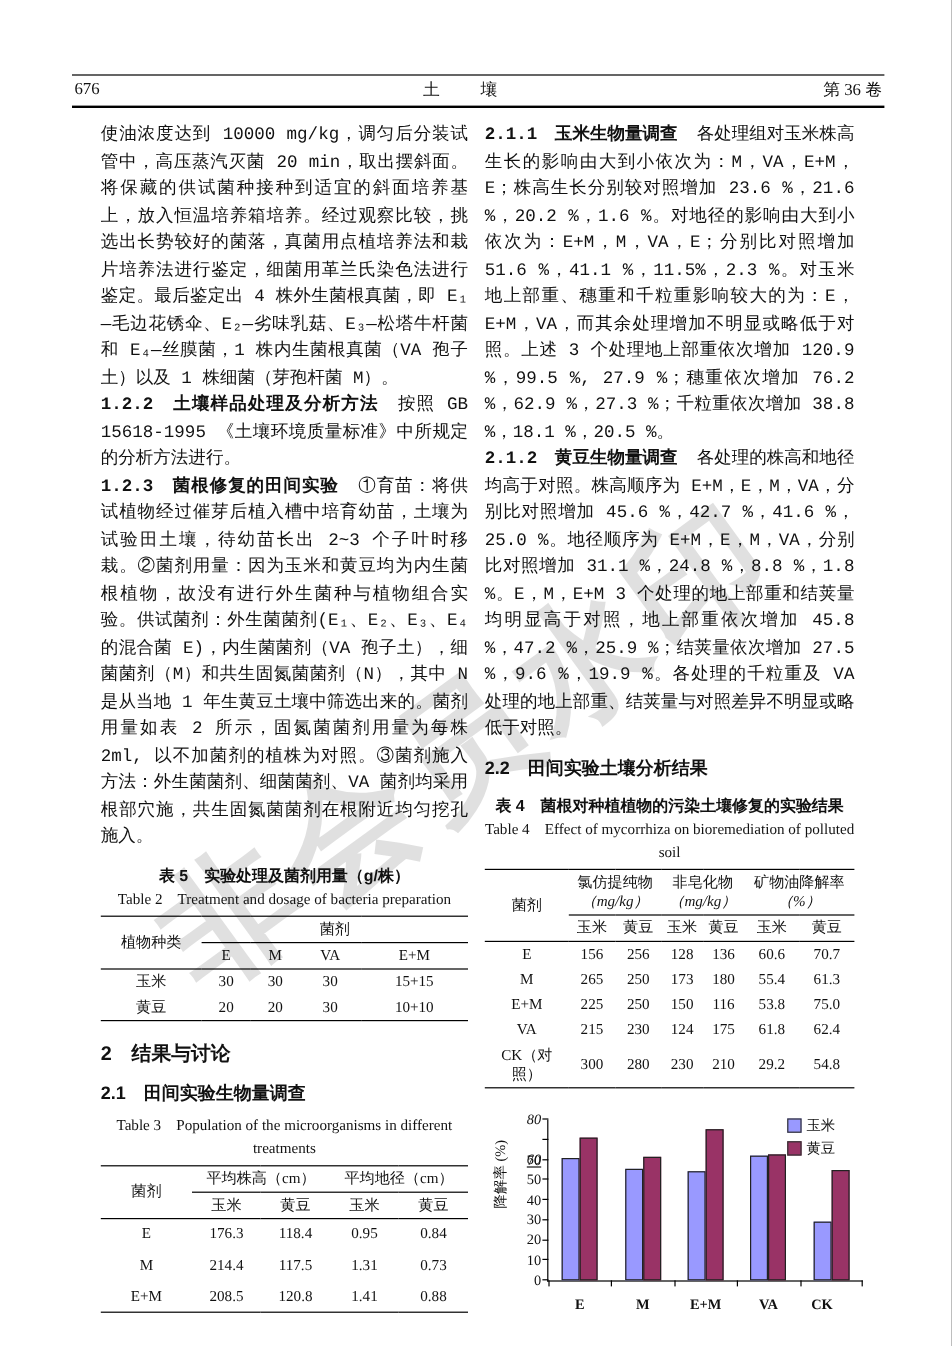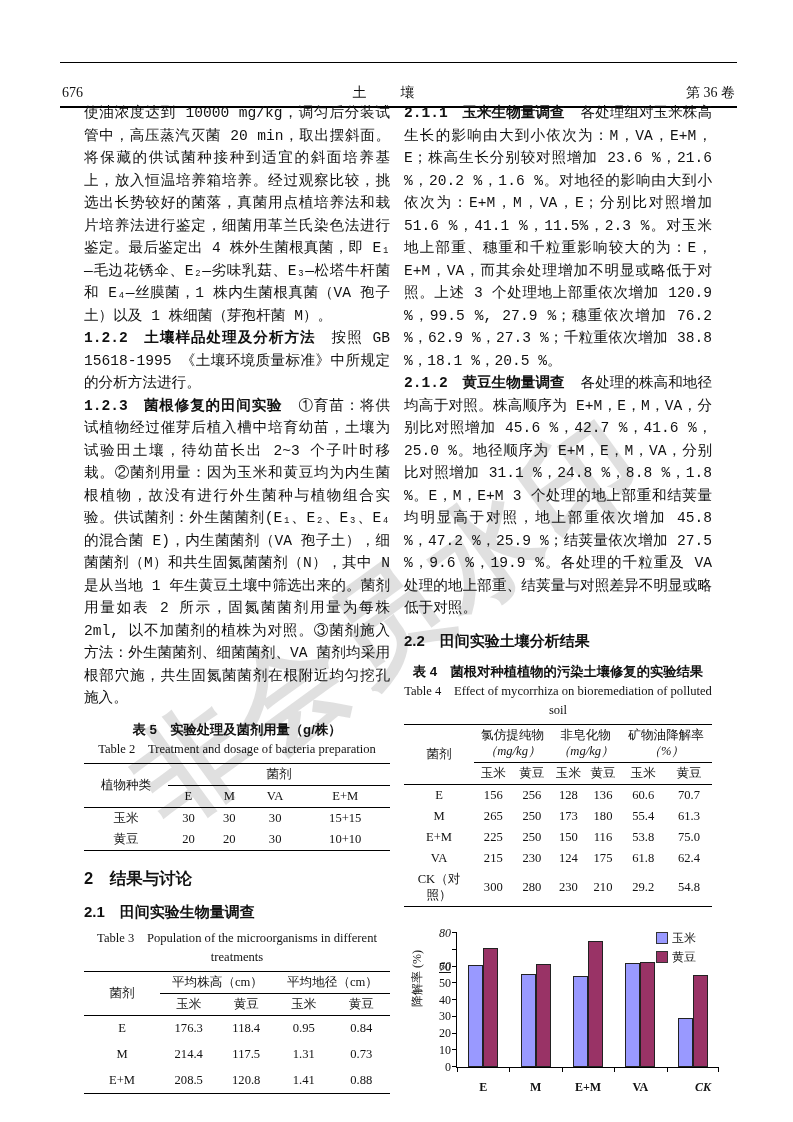--- a/index.html
+++ b/index.html
@@ -12,21 +12,21 @@
     position:absolute;left:40px;top:545px;width:700px;text-align:center;
     transform:rotate(-36deg);font-family:"Liberation Sans","DejaVu Sans",sans-serif;
     font-weight:bold;font-size:112px;letter-spacing:8px;color:rgba(60,60,60,0.16);
     white-space:nowrap;z-index:0;pointer-events:none;
   }
   .content{position:relative;z-index:1;}
   
   .pg-header{
     position:absolute;left:60px;top:62px;width:673px;
     border-top:1px solid #000;border-bottom:2px solid #000;
-    padding:21px 2px 4px 2px;display:flex;justify-content:space-between;align-items:center;
+    padding:3px 2px 4px 2px;display:flex;justify-content:space-between;align-items:center;
     font-size:14px;
   }
   .pg-header .journal{white-space:pre;letter-spacing:2px;}
   
   .col{position:absolute;width:306px;font-size:14.6px;line-height:22.5px;text-align:justify;}
   .col-left{left:84px;top:102px;}
   .col-right{left:404px;top:102px;width:308px;}
   .col p{margin:0;font-family:Liberation Mono, monospace;}
   .h-run{font-weight:bold;margin-right:16px;}
   .indent{text-indent:2em;}
@@ -256,21 +256,21 @@
             <div class="bar" style="left: 116px; width: 15px; height: 90.115px; background: rgb(153, 153, 255);"></div>
             <div class="bar" style="left: 131px; width: 15px; height: 125.625px; background: rgb(153, 51, 102);"></div>
             <div class="xcat" style="left: 103px;">E+M</div>
             <div class="xtick" style="left: 104.8px;"></div>
             <div class="bar" style="left: 168.4px; width: 15px; height: 103.515px; background: rgb(153, 153, 255);"></div>
             <div class="bar" style="left: 183.4px; width: 15px; height: 104.52px; background: rgb(153, 51, 102);"></div>
             <div class="xcat" style="left: 155.4px;">VA</div>
             <div class="xtick" style="left: 157.2px;"></div>
             <div class="bar" style="left: 220.8px; width: 15px; height: 48.91px; background: rgb(153, 153, 255);"></div>
             <div class="bar" style="left: 235.8px; width: 15px; height: 91.79px; background: rgb(153, 51, 102);"></div>
-            <div class="xcat" style="left: 218px; font-style: italic;">CK</div>
+            <div class="xcat" style="left: 200px;">CK</div>
             <div class="xtick" style="left: 209.6px;"></div>
             <div class="xtick" style="left: 261px;"></div>
           </div>
         <div class="legend">
           <div class="legend-item">
             <span class="legend-swatch" style="background: rgb(153, 153, 255);"></span>
             <span>玉米</span>
           </div>
           <div class="legend-item">
             <span class="legend-swatch" style="background: rgb(153, 51, 102);"></span>

